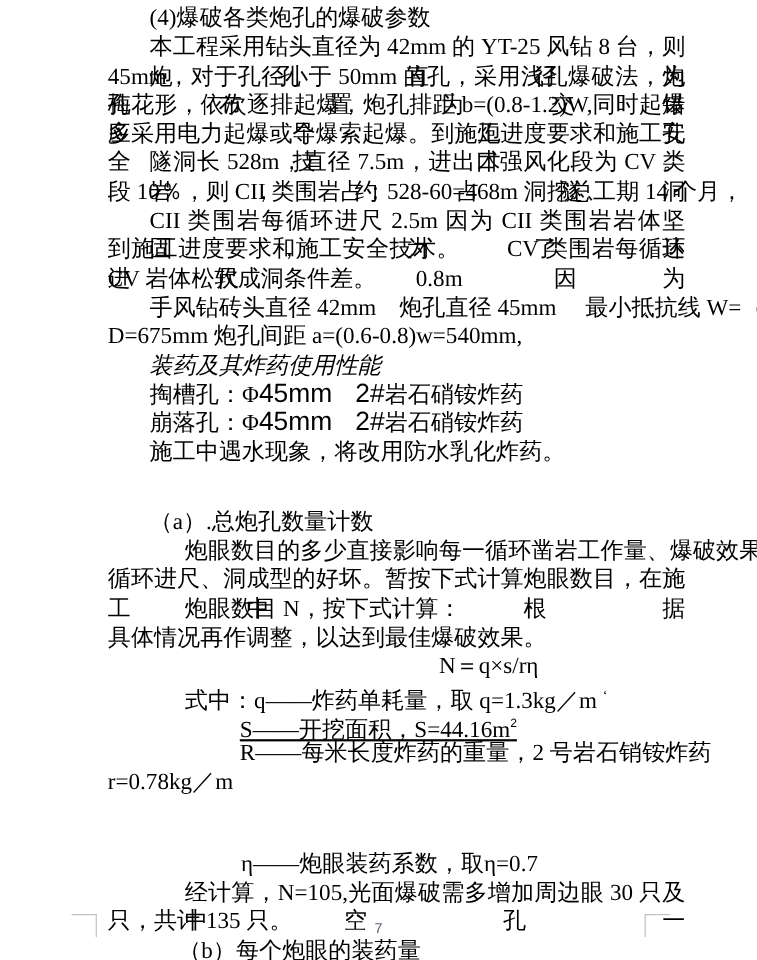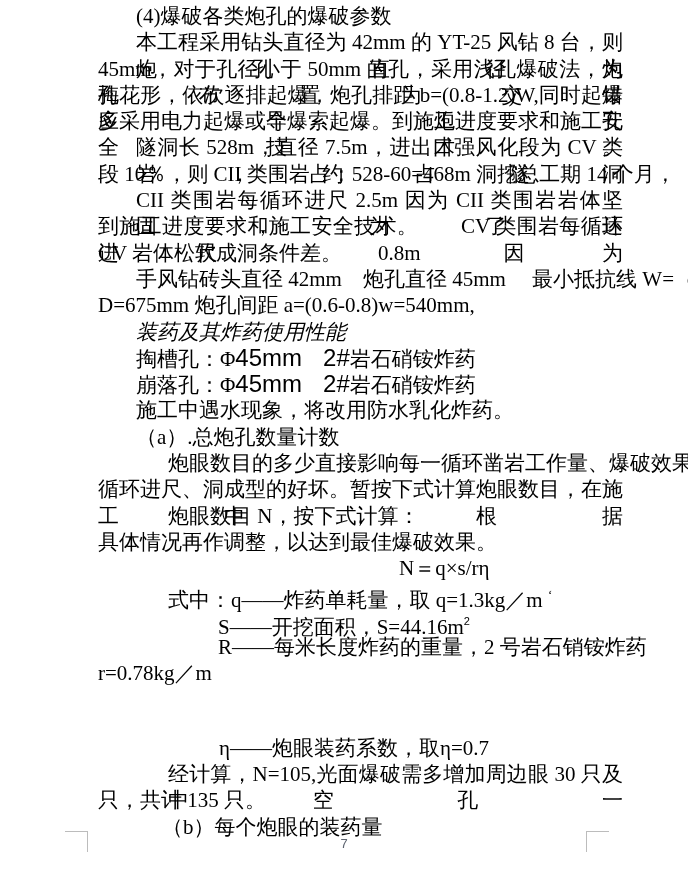--- a/index.html
+++ b/index.html
@@ -81,28 +81,28 @@
     <div class="line" style="padding-left: 0px;"><span class="seg-song">段 10％，则 CII 类围岩占；528-60=468m 洞挖总工期 14 个月，</span></div>
     <div class="line just" style="padding-left: 38px;"><span class="seg-song">CII 类围岩每循环进尺 2.5m 因为 CII 类围岩岩体坚固，为了达</span></div>
     <div class="line just" style="padding-left: 0px;"><span class="seg-song">到施工进度要求和施工安全技术。　　CV 类围岩每循环进尺 0.8m 因为</span></div>
     <div class="line" style="padding-left: 0px;"><span class="seg-song">CV 岩体松软成洞条件差。</span></div>
     <div class="line" style="padding-left: 38px;"><span class="seg-song">手风钻砖头直径 42mm　炮孔直径 45mm　 最小抵抗线 W=（7-20）</span></div>
     <div class="line" style="padding-left: 0px;"><span class="seg-song">D=675mm 炮孔间距 a=(0.6-0.8)w=540mm,</span></div>
     <div class="line" style="padding-left: 38px; font-style: italic;"><span class="seg-song">装药及其炸药使用性能</span></div>
     <div class="line" style="padding-left: 38px;"><span class="seg-song">掏槽孔：Φ</span><span class="seg-sans">45mm</span><span class="seg-song">　</span><span class="seg-sans">2#</span><span class="seg-song">岩石硝铵炸药</span></div>
     <div class="line" style="padding-left: 38px;"><span class="seg-song">崩落孔：Φ</span><span class="seg-sans">45mm</span><span class="seg-song">　</span><span class="seg-sans">2#</span><span class="seg-song">岩石硝铵炸药</span></div>
     <div class="line" style="padding-left: 38px;"><span class="seg-song">施工中遇水现象，将改用防水乳化炸药。</span></div>
-    <div class="line" style="padding-left: 38px;"><span class="seg-song">（a）.总炮孔数量计数</span></div>
+    <div class="line" style="padding-left: 38px; margin-top: 37px;"><span class="seg-song">（a）.总炮孔数量计数</span></div>
     <div class="line" style="padding-left: 70px;"><span class="seg-song">炮眼数目的多少直接影响每一循环凿岩工作量、爆破效果、</span></div>
     <div class="line just" style="padding-left: 0px;"><span class="seg-song">循环进尺、洞成型的好坏。暂按下式计算炮眼数目，在施工中，根据</span></div>
     <div class="line" style="padding-left: 70px;"><span class="seg-song">炮眼数目 N，按下式计算：</span></div>
     <div class="line" style="padding-left: 0px;"><span class="seg-song">具体情况再作调整，以达到最佳爆破效果。</span></div>
     <div class="line" style="padding-left: 301px;"><span class="seg-song">N＝q×s/rη</span></div>
     <div class="line" style="padding-left: 70px;"><span class="seg-song">式中：q——炸药单耗量，取 q=1.3kg／m </span><span class="seg-sup">‘</span></div>
-    <div class="line" style="padding-left: 120px;"><span class="seg-song">S——开挖面积，S=44.16m</span><span class="seg-sup2">2</span></div>
+    <div class="line" style="padding-left: 120px; text-decoration: underline;"><span class="seg-song">S——开挖面积，S=44.16m</span><span class="seg-sup2">2</span></div>
     <div class="line" style="padding-left: 120px;"><span class="seg-song">R——每米长度炸药的重量，2 号岩石销铵炸药</span></div>
     <div class="line" style="padding-left: 0px;"><span class="seg-song">r=0.78kg／m</span></div>
     <div class="line" style="padding-left: 121px; margin-top: 48px;"><span class="seg-song">η——炮眼装药系数，取η=0.7</span></div>
     <div class="line just" style="padding-left: 70px;"><span class="seg-song">经计算，N=105,光面爆破需多增加周边眼 30 只及中空孔一</span></div>
     <div class="line" style="padding-left: 0px;"><span class="seg-song">只，共计 135 只。</span></div>
     <div class="line" style="padding-left: 64px;"><span class="seg-song">（b）每个炮眼的装药量</span></div>
   </div>
 
 <div class="footer-mark left"></div>
 <div class="footer-mark right"></div>

